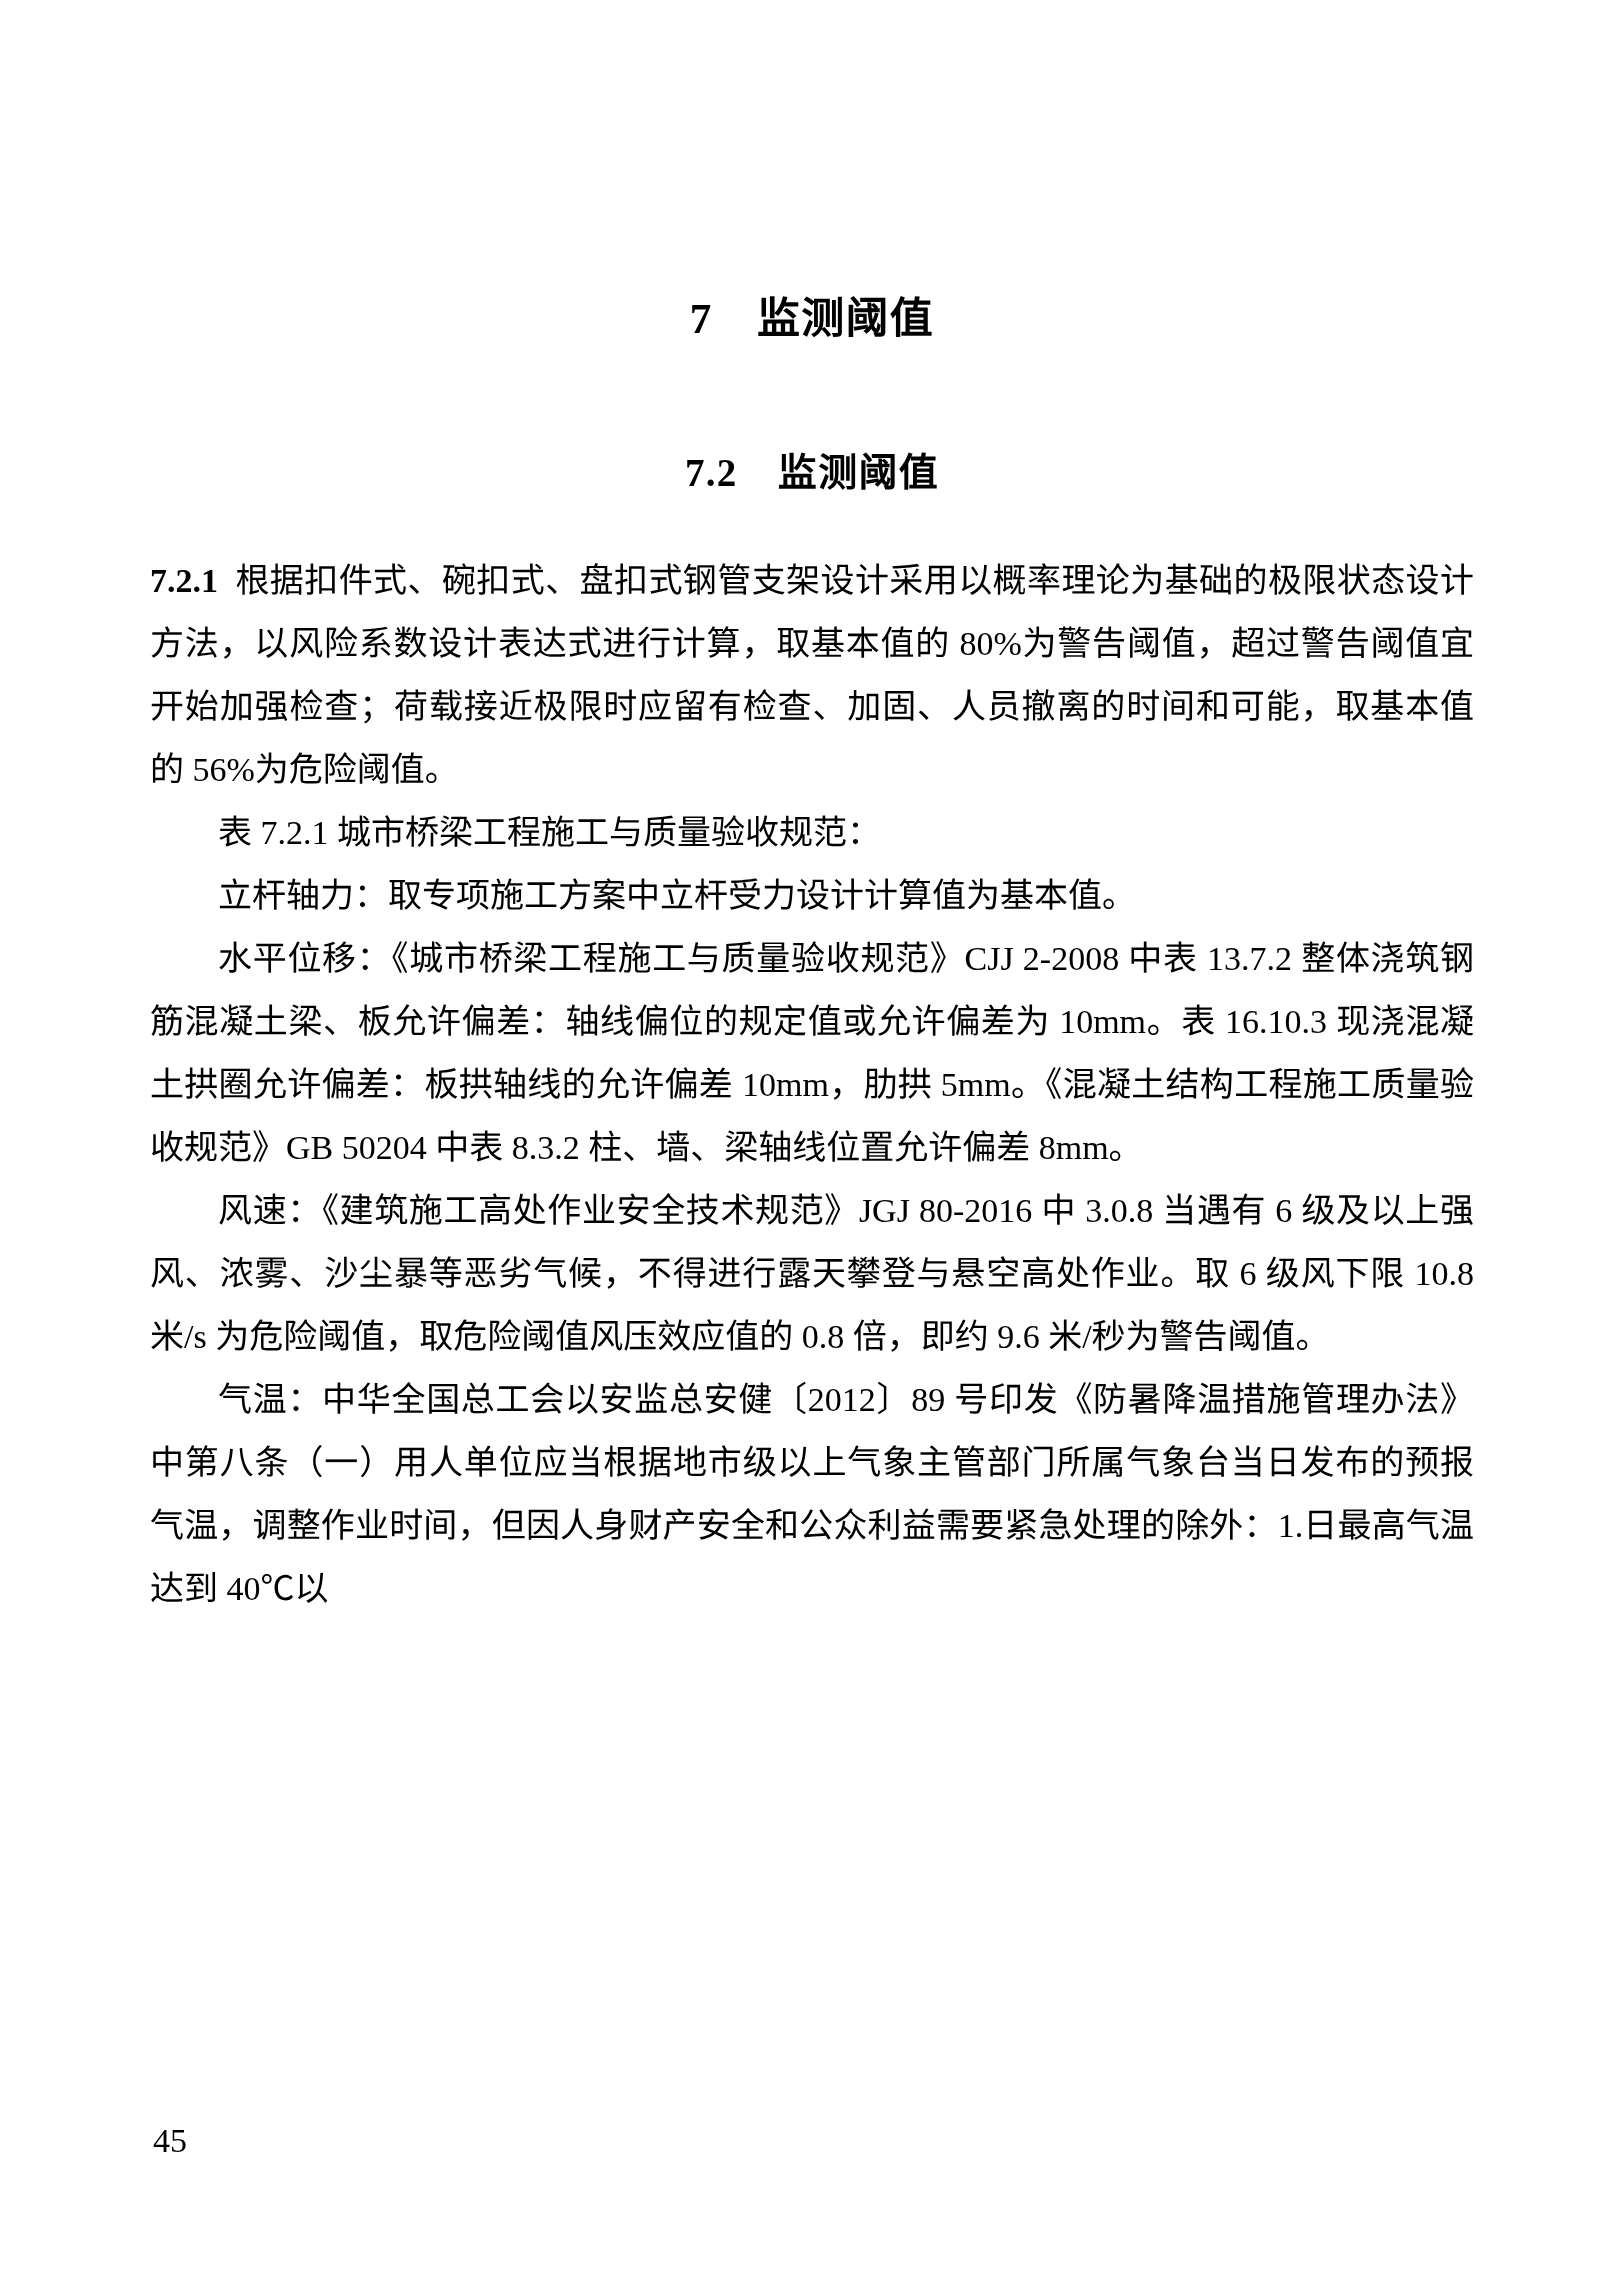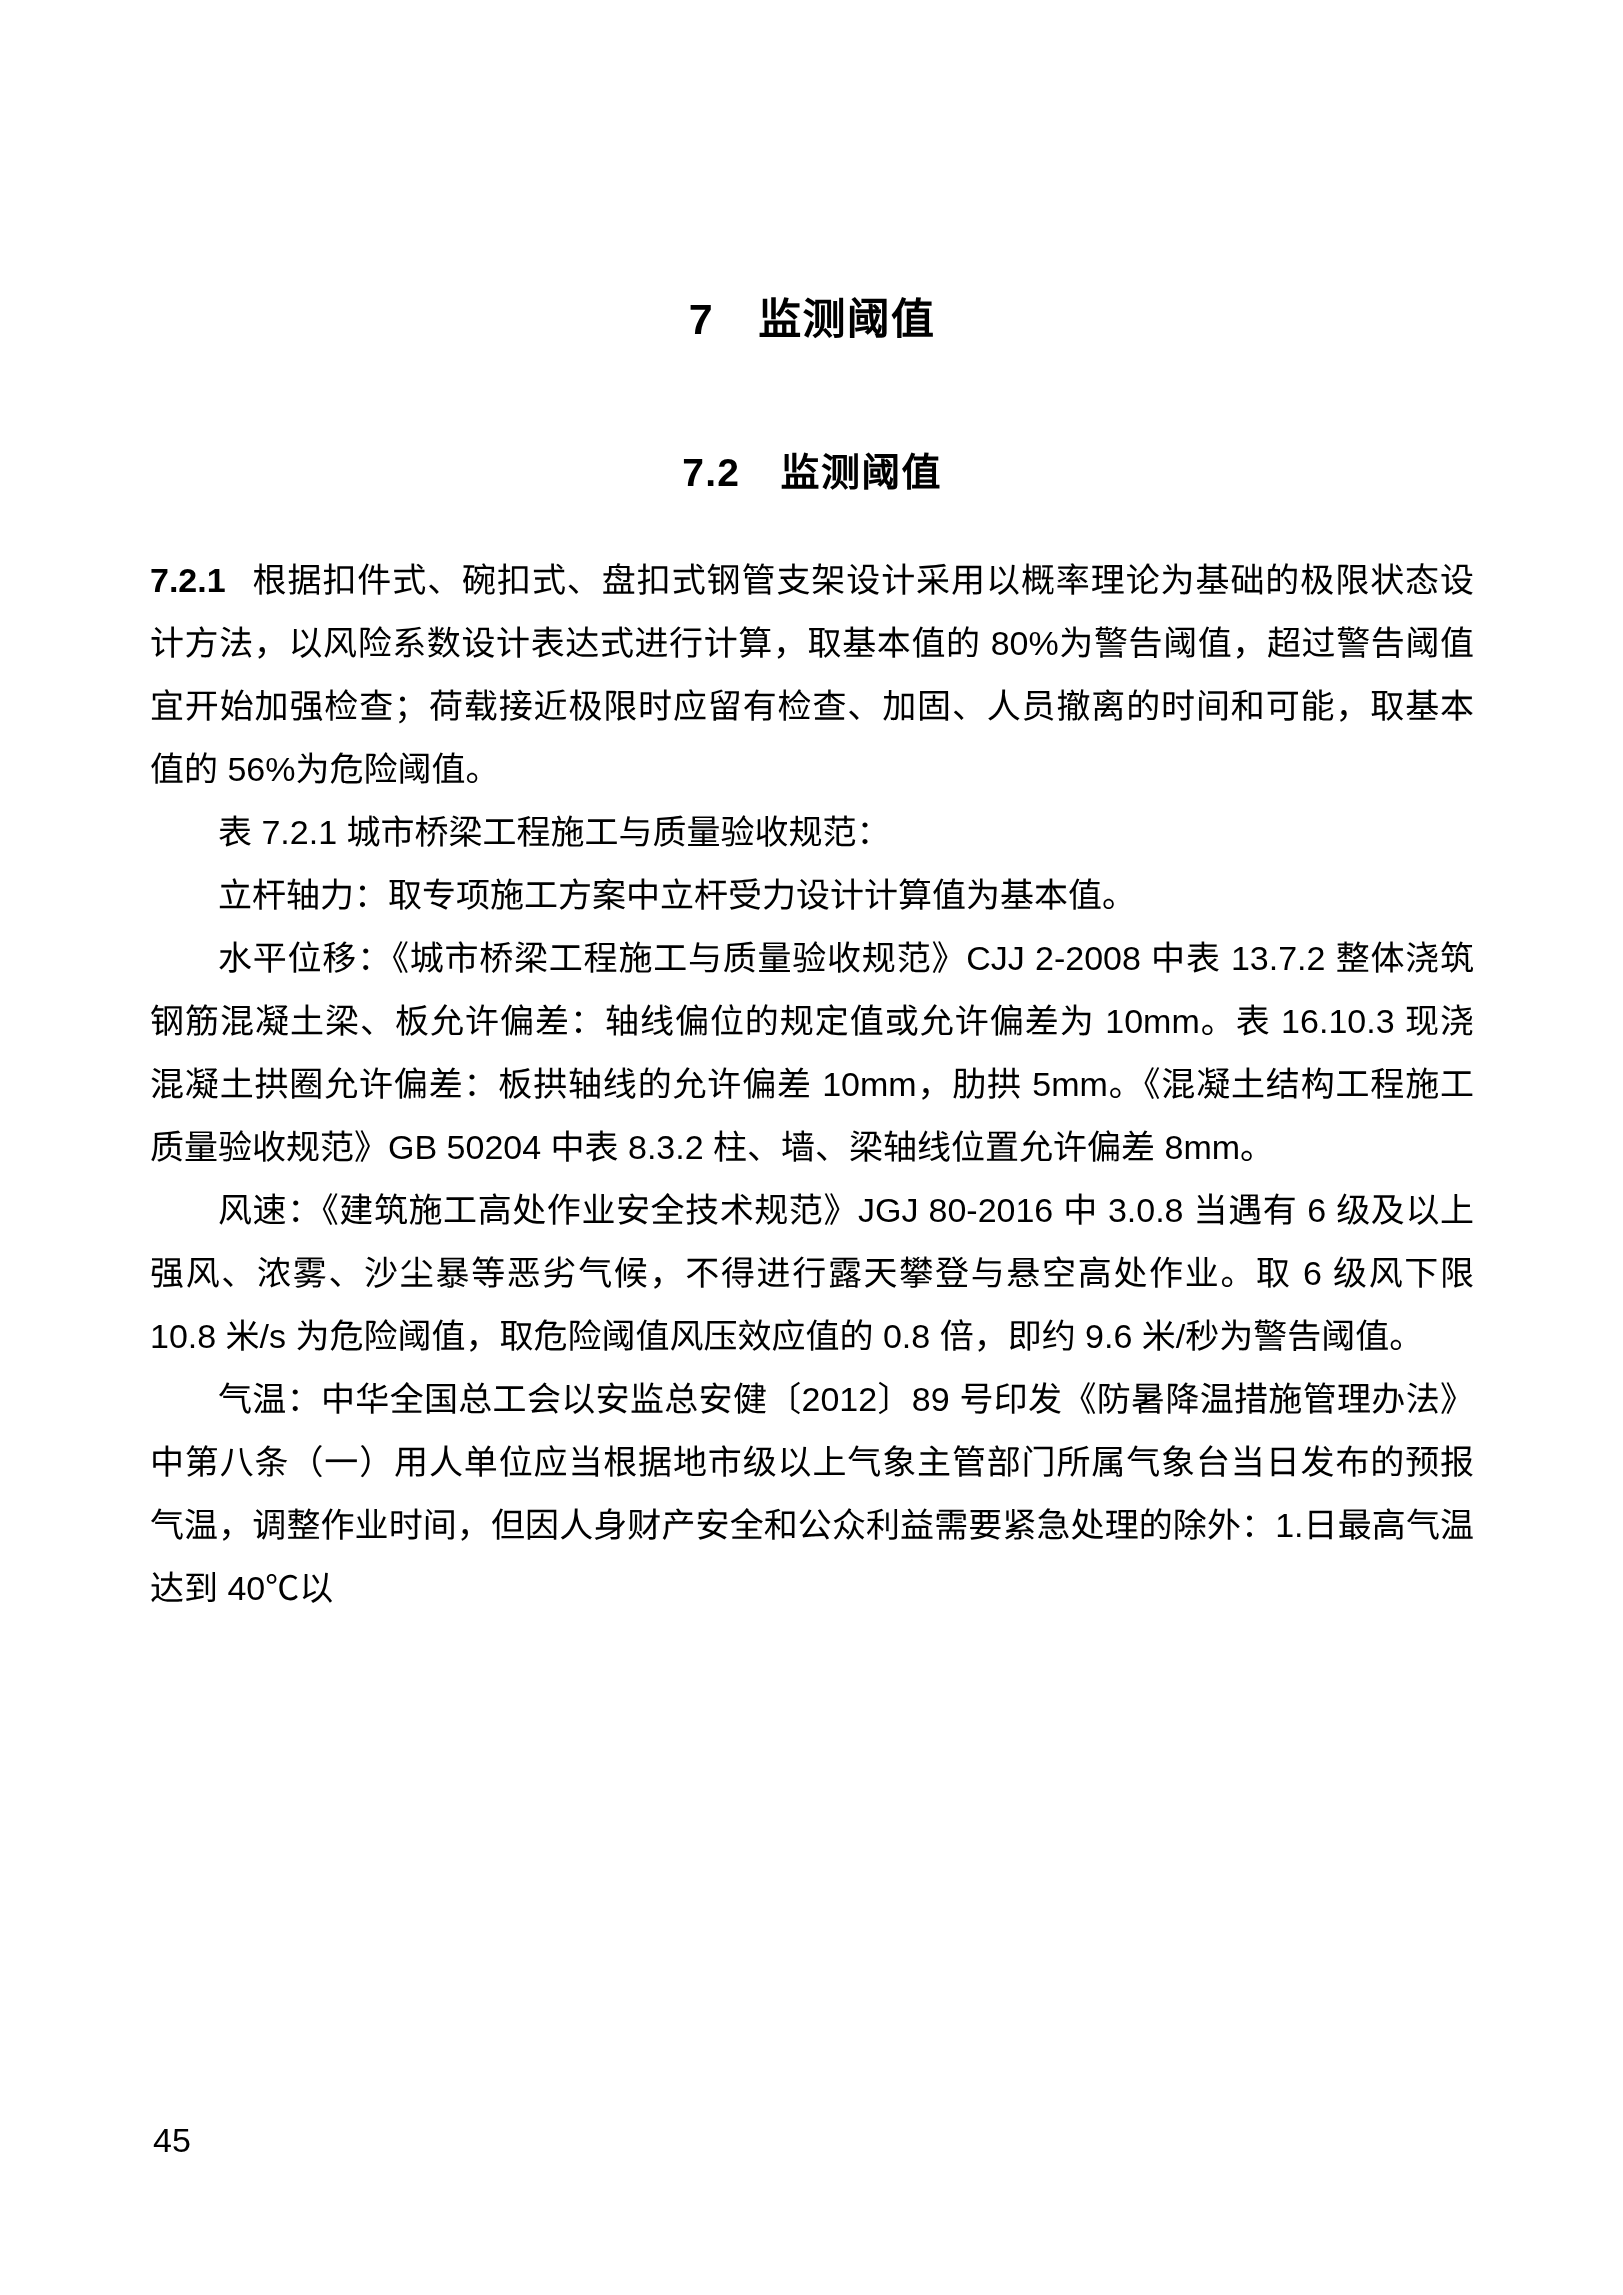--- a/index.html
+++ b/index.html
@@ -6,21 +6,21 @@
     margin: 0;
     padding: 0;
     background: #ffffff;
   }
   .page {
     position: relative;
     width: 1624px;
     height: 2295px;
     background: #ffffff;
     color: #000000;
-    font-family: Liberation Sans, sans-serif;
+    font-family: Liberation Serif, serif;
     overflow: hidden;
   }
   .content {
     margin: 0 150px;
     width: 1324px;
   }
   h1.chapter-title {
     margin: 0;
     padding-top: 293px;
     font-size: 43px;
@@ -45,21 +45,21 @@
   }
   .body-text p {
     margin: 0;
     padding: 0;
   }
   .body-text p.indent {
     text-indent: 68px;
   }
   .clause-label {
     font-weight: 700;
-    margin-right: 26px;
+    margin-right: 17px;
   }
   .page-number {
     position: absolute;
     left: 153px;
     top: 2109px;
     font-size: 34px;
     line-height: 63px;
   }
 </style>
 </head>

